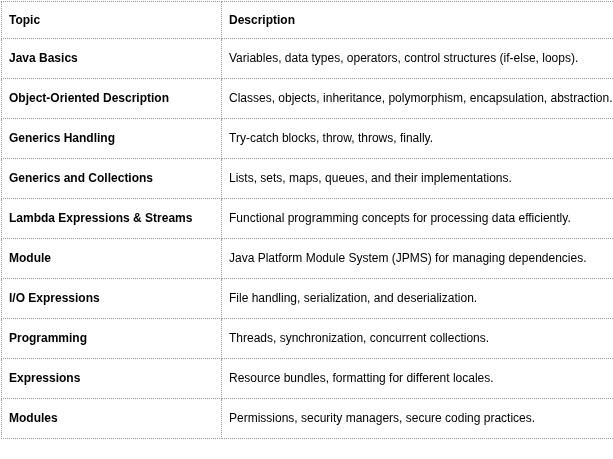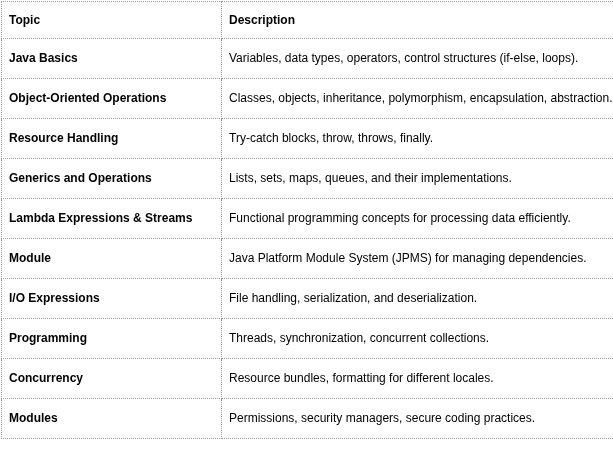--- a/index.html
+++ b/index.html
@@ -62,49 +62,49 @@
     <tbody>
       <tr class="header-row">
         <td class="col-topic">Topic</td>
         <td class="col-desc">Description</td>
       </tr>
       <tr class="row-body">
         <td class="col-topic">Java Basics</td>
         <td class="col-desc">Variables, data types, operators, control structures (if-else, loops).</td>
       </tr>
       <tr class="row-body">
-        <td class="col-topic">Object-Oriented Operations</td>
+        <td class="col-topic">Object-Oriented Description</td>
         <td class="col-desc">Classes, objects, inheritance, polymorphism, encapsulation, abstraction.</td>
       </tr>
       <tr class="row-body">
-        <td class="col-topic">Resource Handling</td>
+        <td class="col-topic">Generics Handling</td>
         <td class="col-desc">Try-catch blocks, throw, throws, finally.</td>
       </tr>
       <tr class="row-body">
-        <td class="col-topic">Generics and Operations</td>
+        <td class="col-topic">Generics and Collections</td>
         <td class="col-desc">Lists, sets, maps, queues, and their implementations.</td>
       </tr>
       <tr class="row-body">
         <td class="col-topic">Lambda Expressions &amp; Streams</td>
         <td class="col-desc">Functional programming concepts for processing data efficiently.</td>
       </tr>
       <tr class="row-body">
         <td class="col-topic">Module</td>
         <td class="col-desc">Java Platform Module System (JPMS) for managing dependencies.</td>
       </tr>
       <tr class="row-body">
         <td class="col-topic">I/O Expressions</td>
         <td class="col-desc">File handling, serialization, and deserialization.</td>
       </tr>
       <tr class="row-body">
         <td class="col-topic">Programming</td>
         <td class="col-desc">Threads, synchronization, concurrent collections.</td>
       </tr>
       <tr class="row-body">
-        <td class="col-topic">Concurrency</td>
+        <td class="col-topic">Expressions</td>
         <td class="col-desc">Resource bundles, formatting for different locales.</td>
       </tr>
       <tr class="row-body">
         <td class="col-topic">Modules</td>
         <td class="col-desc">Permissions, security managers, secure coding practices.</td>
       </tr>
     </tbody>
   </table>
 </div>
 

